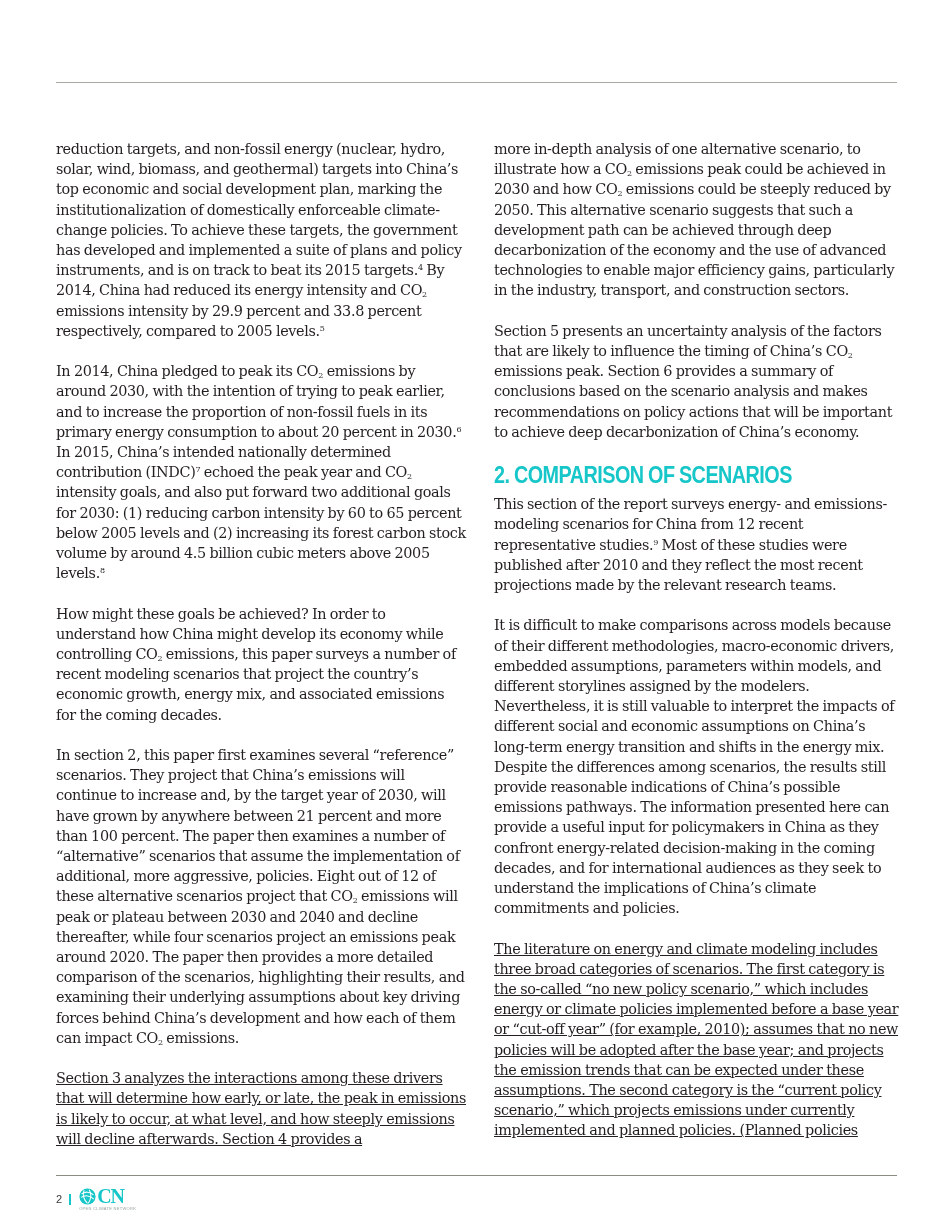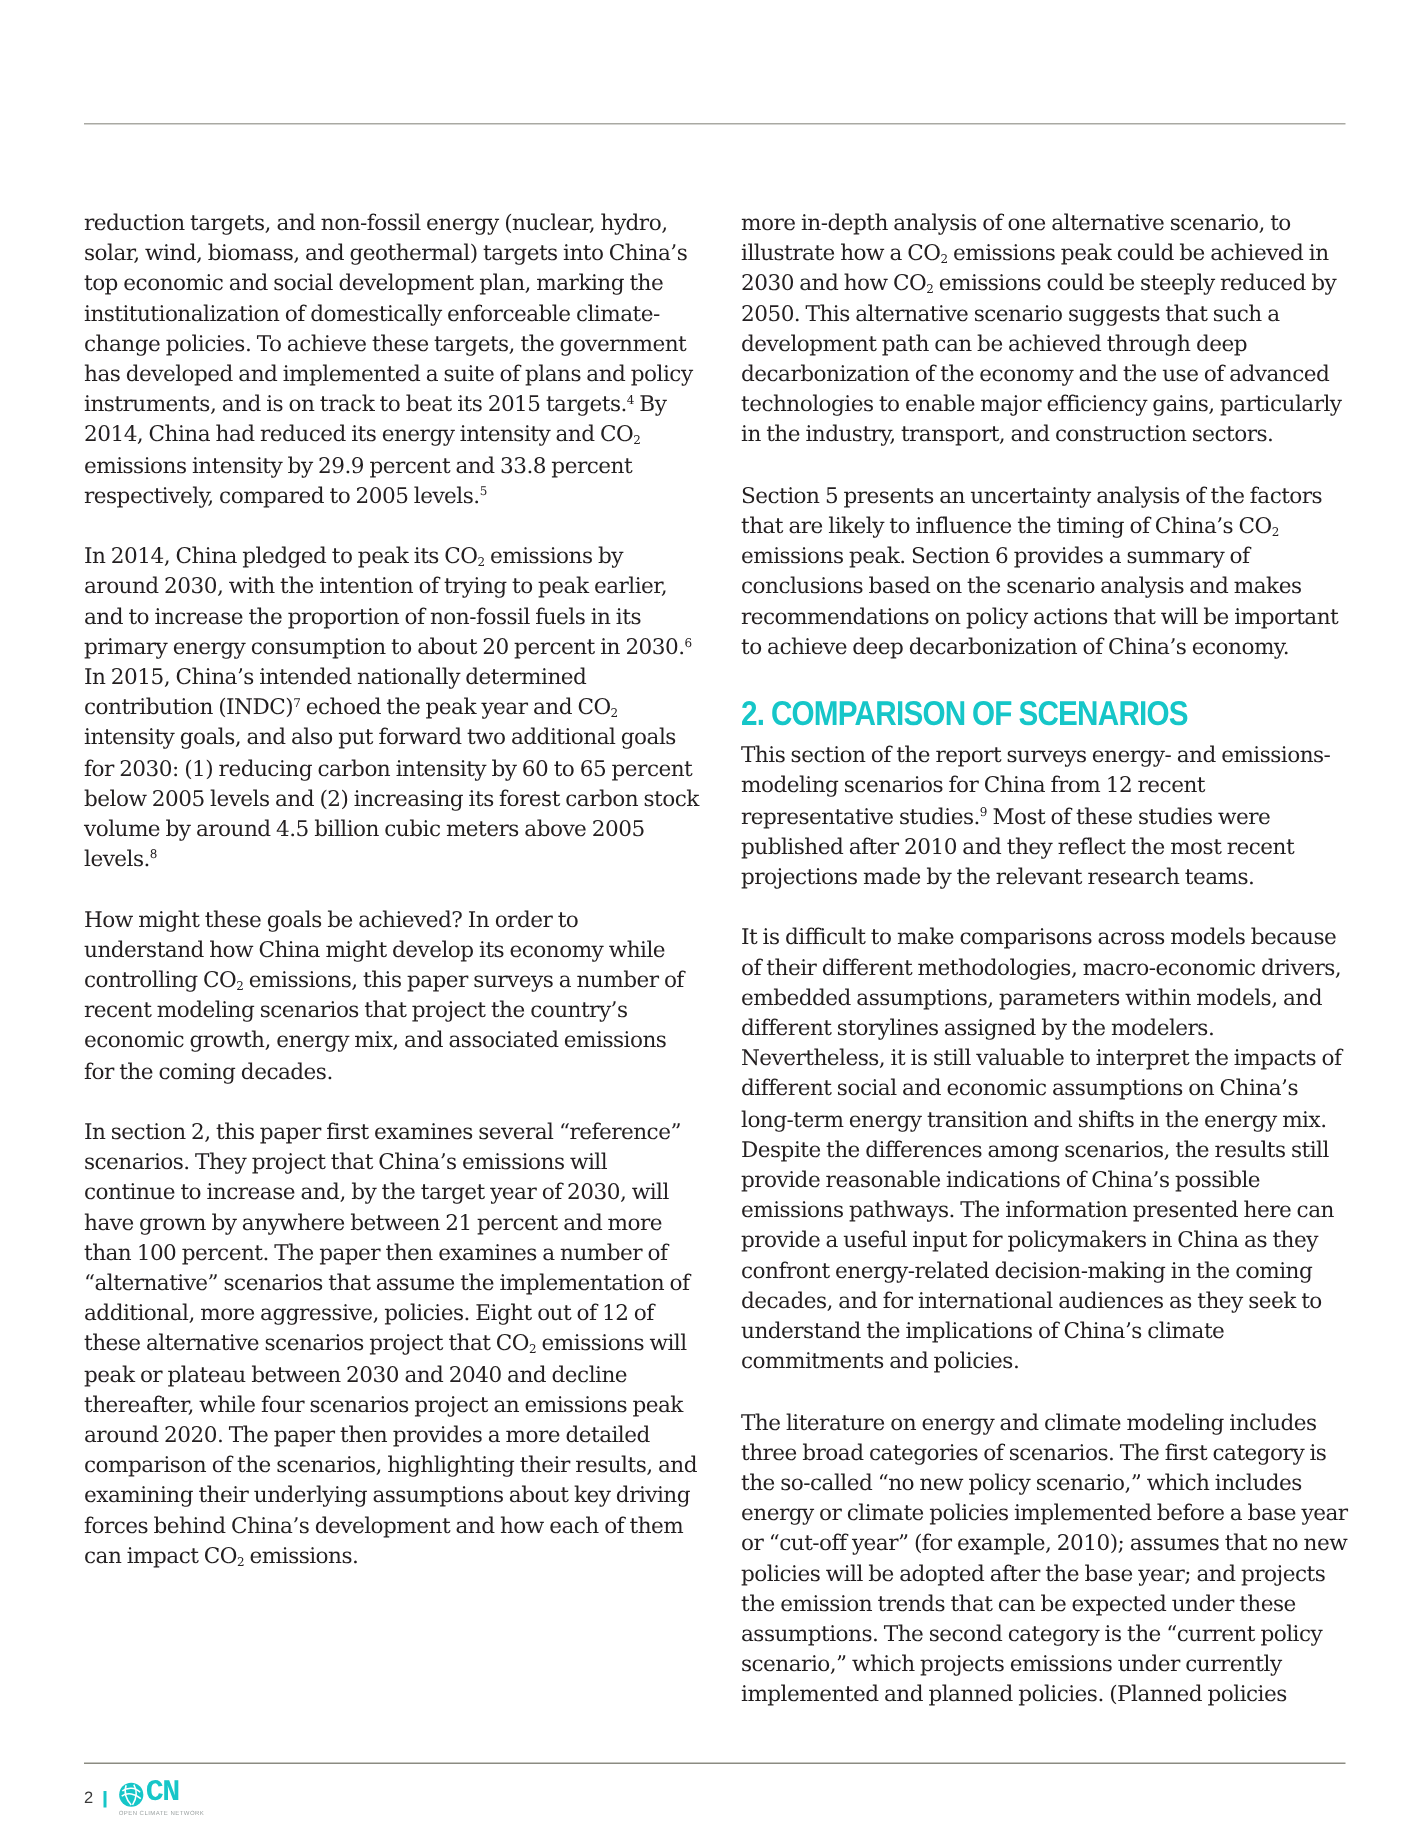--- a/index.html
+++ b/index.html
@@ -39,21 +39,21 @@
       line-height: 20.2px;
       letter-spacing: -0.35px;
       word-spacing: -0.6px;
     }
     .col-left { left: 56px; }
     .col-right { left: 494px; width: 405px; }
     .column p {
       margin: 0 0 20.2px 0;
       white-space: pre-line;
     }
-    .column p:last-child { margin-bottom: 0; }
+    .column p:last-child { margin-bottom: 0; text-decoration: underline; }
     sub.co2 {
       font-size: 8px;
       vertical-align: -2px;
       line-height: 0;
     }
     sup.fn {
       font-size: 8px;
       vertical-align: 5px;
       line-height: 0;
     }
@@ -97,21 +97,21 @@
       display: flex;
       align-items: center;
       height: 18px;
     }
     .logo-globe {
       width: 17px;
       height: 17px;
       display: block;
     }
     .logo-text {
-      font-family: Liberation Mono, monospace;
+      font-family: Liberation Serif, serif;
       font-weight: bold;
       font-size: 20px;
       line-height: 18px;
       color: #16c6c8;
       letter-spacing: -1px;
       margin-left: 1px;
     }
     .logo-sub {
       font-family: "Liberation Sans", "DejaVu Sans", sans-serif;
       font-size: 4px;
@@ -125,20 +125,21 @@
 </head>
 <body>
 
 <div class="rule-top"></div>
 
 <div class="column col-left">
   <p>reduction targets, and non-fossil energy (nuclear, hydro, solar, wind, biomass, and geothermal) targets into China’s top economic and social development plan, marking the institutionalization of domestically enforceable climate-change policies. To achieve these targets, the government has developed and implemented a suite of plans and policy instruments, and is on track to beat its 2015 targets.<sup class="fn">4</sup> By 2014, China had reduced its energy intensity and CO<sub class="co2">2</sub> emissions intensity by 29.9 percent and 33.8 percent respectively, compared to 2005 levels.<sup class="fn">5</sup></p>
   <p>In 2014, China pledged to peak its CO<sub class="co2">2</sub> emissions by around 2030, with the intention of trying to peak earlier, and to increase the proportion of non-fossil fuels in its primary energy consumption to about 20 percent in 2030.<sup class="fn">6</sup> In 2015, China’s intended nationally determined contribution (INDC)<sup class="fn">7</sup> echoed the peak year and CO<sub class="co2">2</sub> intensity goals, and also put forward two additional goals for 2030: (1) reducing carbon intensity by 60 to 65 percent below 2005 levels and (2) increasing its forest carbon stock volume by around 4.5 billion cubic meters above 2005 levels.<sup class="fn">8</sup></p>
   <p>How might these goals be achieved? In order to understand how China might develop its economy while controlling CO<sub class="co2">2</sub> emissions, this paper surveys a number of recent modeling scenarios that project the country’s economic growth, energy mix, and associated emissions for the coming decades.</p>
   <p>In section 2, this paper first examines several “reference” scenarios. They project that China’s emissions will continue to increase and, by the target year of 2030, will have grown by anywhere between 21 percent and more than 100 percent. The paper then examines a number of “alternative” scenarios that assume the implementation of additional, more aggressive, policies. Eight out of 12 of these alternative scenarios project that CO<sub class="co2">2</sub> emissions will peak or plateau between 2030 and 2040 and decline thereafter, while four scenarios project an emissions peak around 2020. The paper then provides a more detailed comparison of the scenarios, highlighting their results, and examining their underlying assumptions about key driving forces behind China’s development and how each of them can impact CO<sub class="co2">2</sub> emissions.</p>
+  <p>Section 3 analyzes the interactions among these drivers that will determine how early, or late, the peak in emissions is likely to occur, at what level, and how steeply emissions will decline afterwards. Section 4 provides a</p>
 </div>
 
 <div class="column col-right">
   <p>more in-depth analysis of one alternative scenario, to illustrate how a CO<sub class="co2">2</sub> emissions peak could be achieved in 2030 and how CO<sub class="co2">2</sub> emissions could be steeply reduced by 2050. This alternative scenario suggests that such a development path can be achieved through deep decarbonization of the economy and the use of advanced technologies to enable major efficiency gains, particularly in the industry, transport, and construction sectors.</p>
   <p>Section 5 presents an uncertainty analysis of the factors that are likely to influence the timing of China’s CO<sub class="co2">2</sub> emissions peak. Section 6 provides a summary of conclusions based on the scenario analysis and makes recommendations on policy actions that will be important to achieve deep decarbonization of China’s economy.</p>
   <h2 class="section-heading">2. COMPARISON OF SCENARIOS</h2>
   <p>This section of the report surveys energy- and emissions-modeling scenarios for China from 12 recent representative studies.<sup class="fn">9</sup> Most of these studies were published after 2010 and they reflect the most recent projections made by the relevant research teams.</p>
   <p>It is difficult to make comparisons across models because of their different methodologies, macro-economic drivers, embedded assumptions, parameters within models, and different storylines assigned by the modelers. Nevertheless, it is still valuable to interpret the impacts of different social and economic assumptions on China’s long-term energy transition and shifts in the energy mix. Despite the differences among scenarios, the results still provide reasonable indications of China’s possible emissions pathways. The information presented here can provide a useful input for policymakers in China as they confront energy-related decision-making in the coming decades, and for international audiences as they seek to understand the implications of China’s climate commitments and policies.</p>
   <p>The literature on energy and climate modeling includes three broad categories of scenarios. The first category is the so-called “no new policy scenario,” which includes energy or climate policies implemented before a base year or “cut-off year” (for example, 2010); assumes that no new policies will be adopted after the base year; and projects the emission trends that can be expected under these assumptions. The second category is the “current policy scenario,” which projects emissions under currently implemented and planned policies. (Planned policies</p>
 </div>

